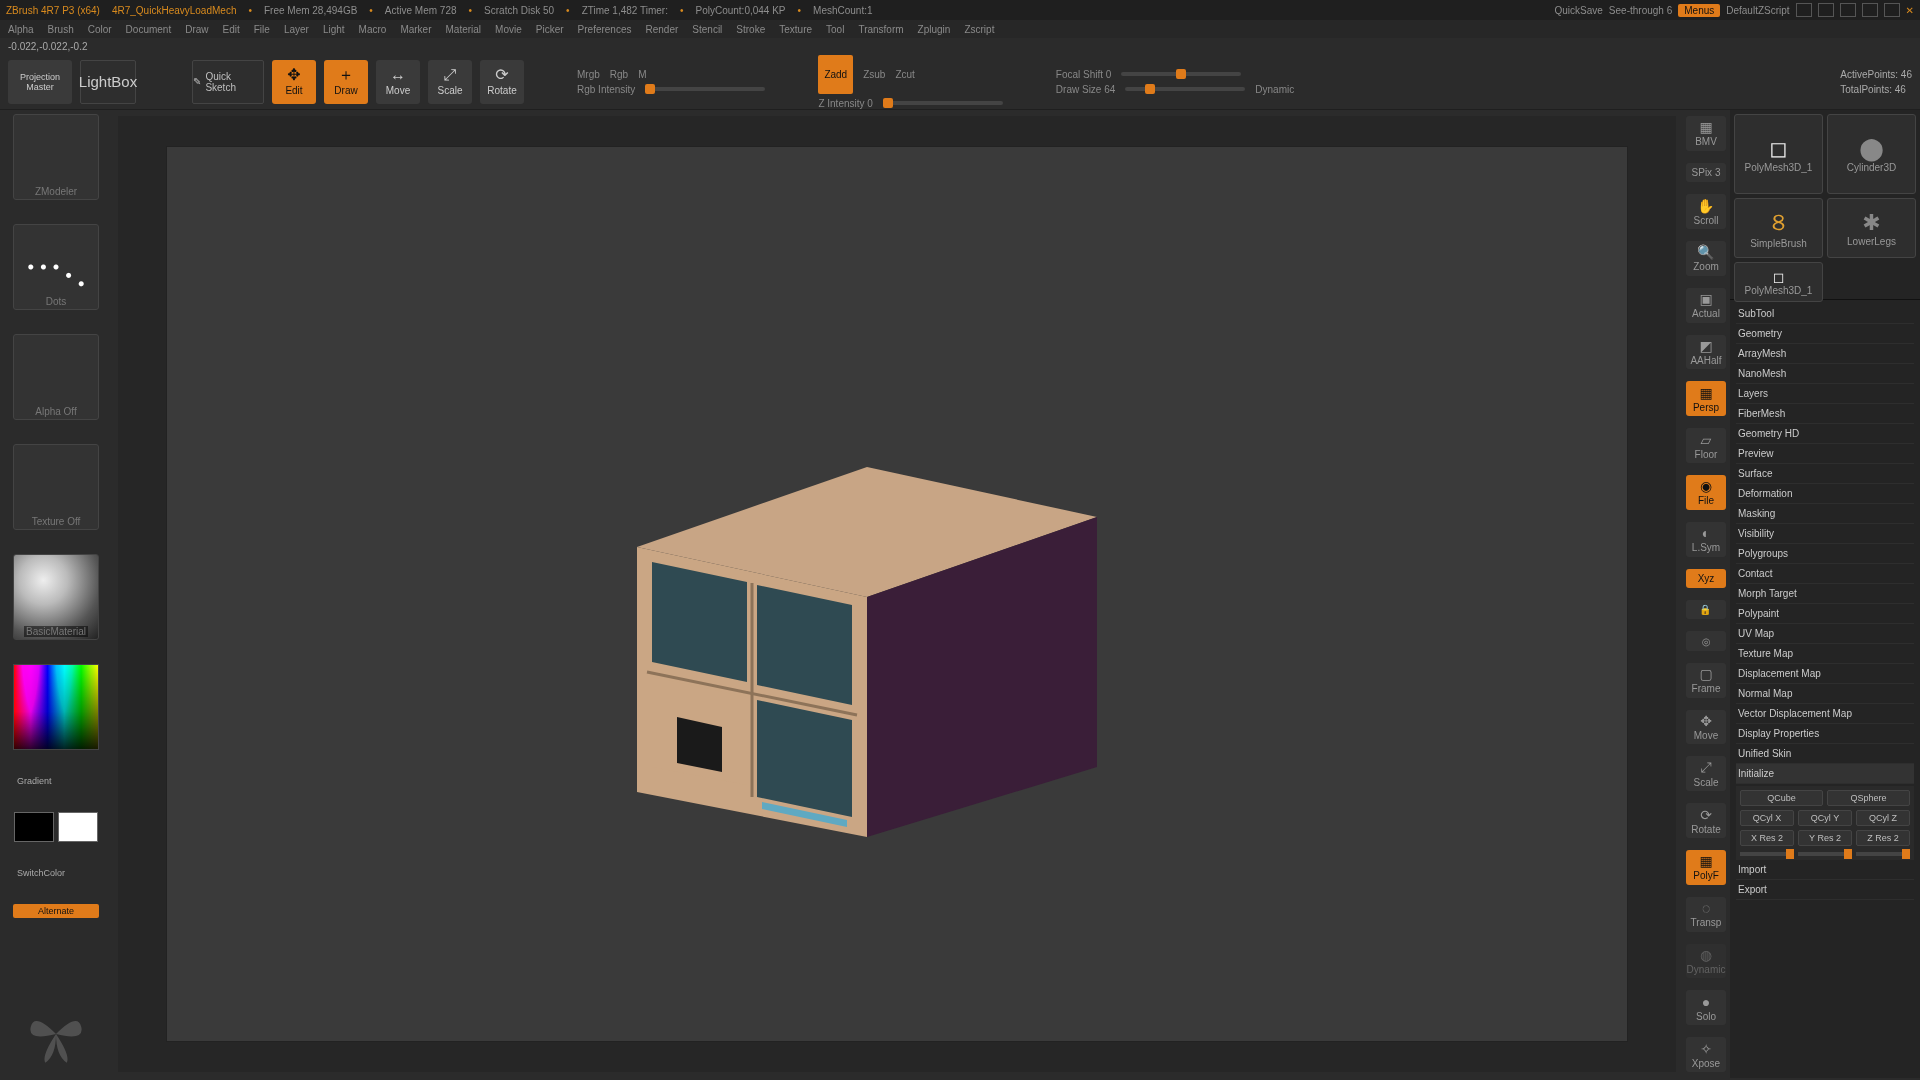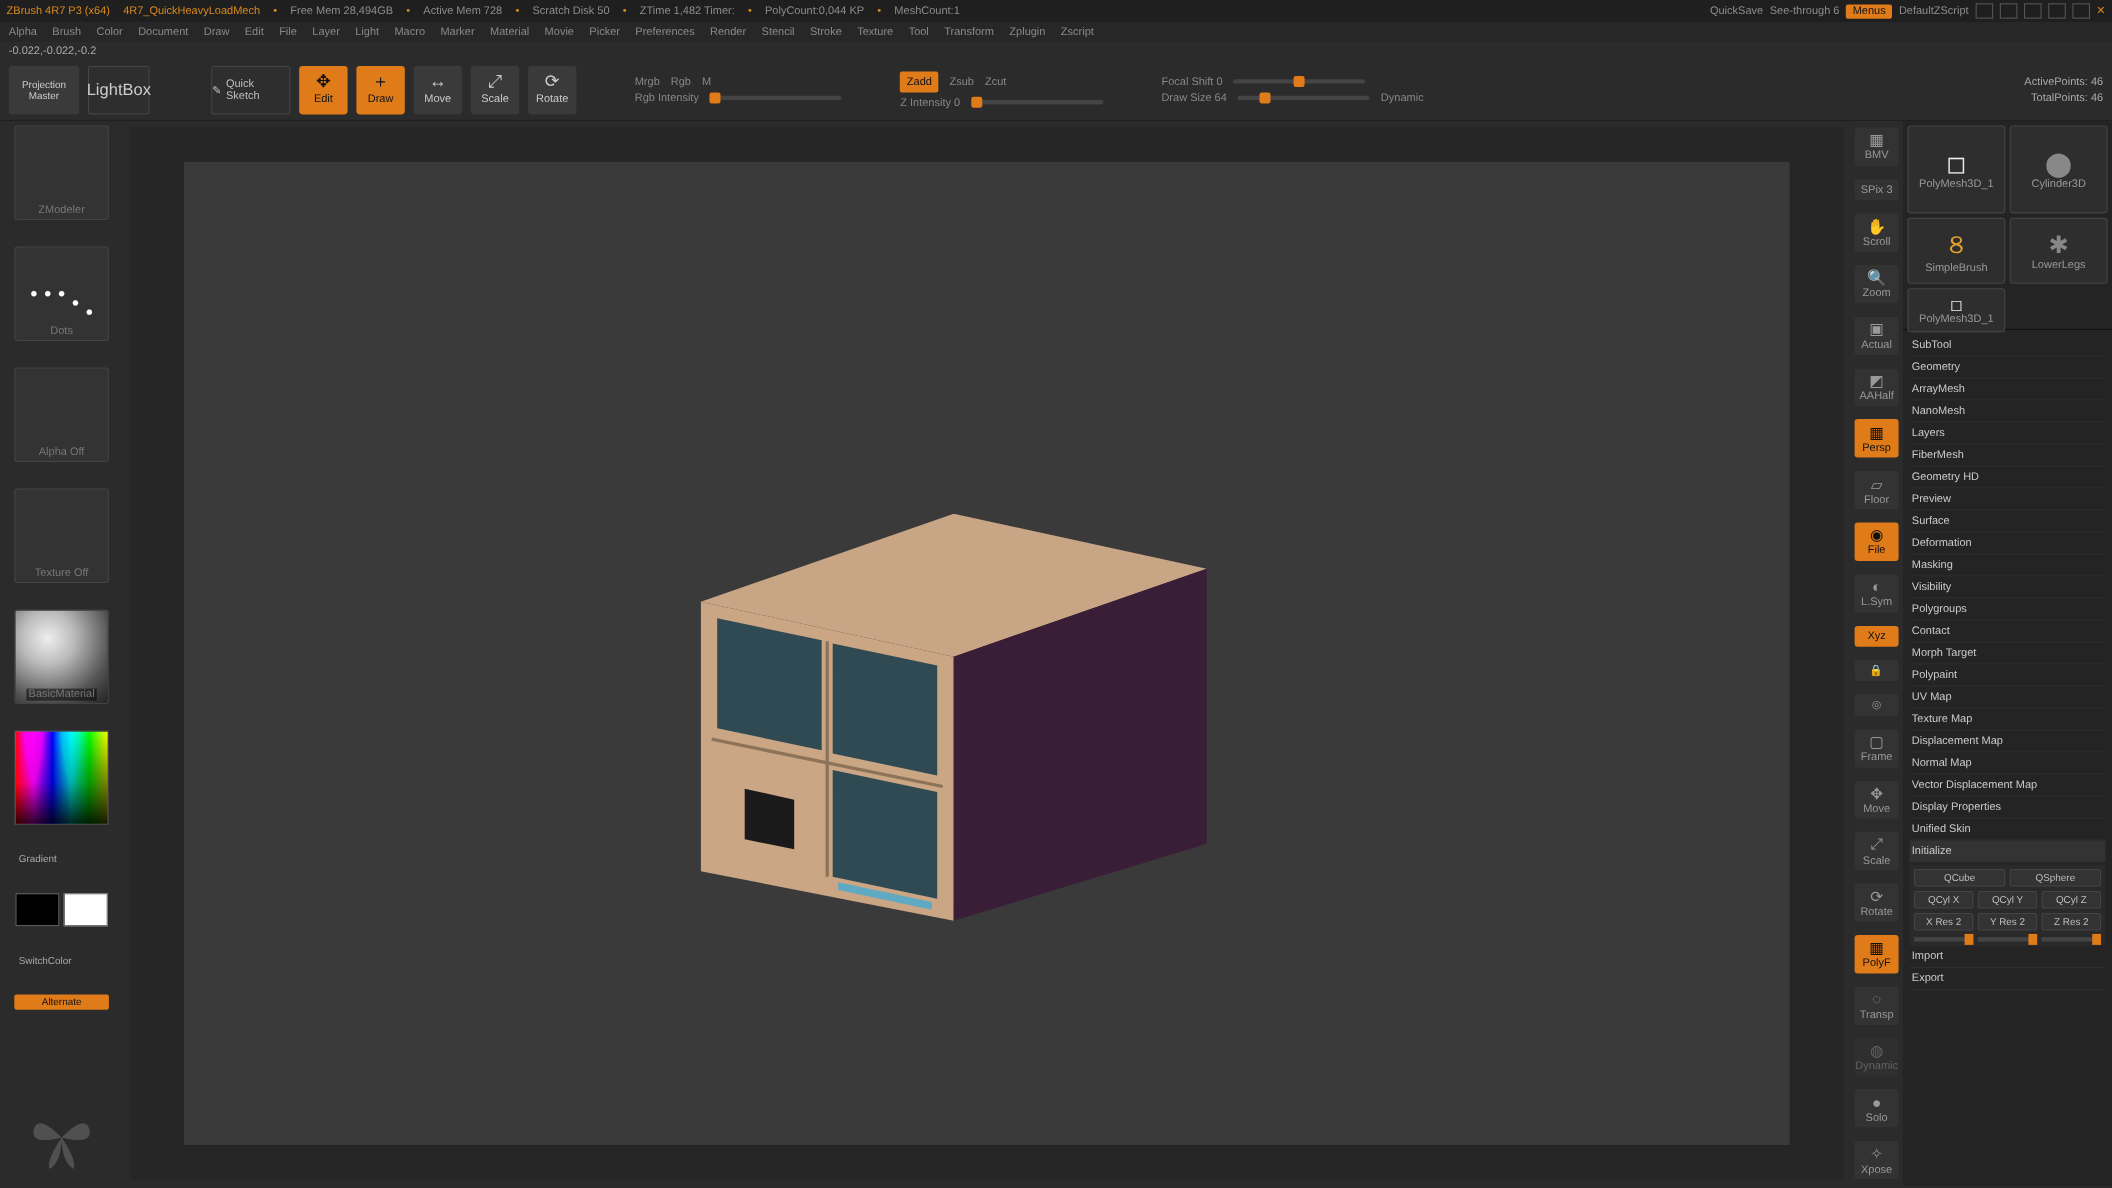--- a/index.html
+++ b/index.html
@@ -16,24 +16,24 @@
   .toolbar { height:56px; background:#2b2b2b; display:flex; align-items:center; gap:8px; padding:4px 8px 4px 8px; border-bottom:1px solid #1f1f1f; }
   .toolbar .tbtn { width:44px; height:44px; background:#3a3a3a; border-radius:3px; display:flex; flex-direction:column; align-items:center; justify-content:center; color:#ccc; font-size:8px; gap:2px; }
   .toolbar .tbtn.orange { background:#e07b1a; color:#111; }
   .toolbar .tbtn .glyph { font-size:16px; line-height:1; }
   .toolbar .proj { width:64px; text-align:center; font-size:9px; }
   .toolbar .lightbox { width:56px; height:44px; background:#2e2e2e; border:1px solid #444; border-radius:2px; display:flex; align-items:center; justify-content:center; font-size:15px; color:#ccc; }
   .toolbar .qsketch { width:72px; height:44px; background:#2e2e2e; border:1px solid #444; border-radius:2px; display:flex; align-items:center; justify-content:center; font-size:9px; gap:4px; }
   .toolbar .mid { display:flex; flex-direction:column; gap:4px; margin-left:12px; }
   .toolbar .row { display:flex; gap:10px; align-items:center; font-size:9px;margin-left:33px; }
   .toolbar .row .lbl { color:#888; }
-  .toolbar .row .sel { background:#e07b1a; color:#111; padding:4px 6px; border-radius:2px; }
+  .toolbar .row .sel { background:#e07b1a; color:#111; padding:14px 6px; border-radius:2px; }
   .toolbar .slider { width:120px; height:4px; background:#444; position:relative; border-radius:2px; }
   .toolbar .slider .knob { position:absolute; top:-3px; width:10px; height:10px; background:#e07b1a; border-radius:2px; }
-  .toolbar .stats { margin-left:auto; font-size:9px; color:#aaa; display:flex; flex-direction:column; gap:4px; align-items:flex-end; }
+  .toolbar .stats { margin-left:auto; font-size:9px; color:#aaa; display:flex; flex-direction:column; gap:4px; align-items:flex-start; }
   .main { display:flex; height:968px; }
   .leftcol { width:112px; background:#2b2b2b; display:flex; flex-direction:column; align-items:center; padding:4px; gap:24px; }
   .leftcol .tile { width:86px; height:86px; background:#333; border-radius:3px; border:1px solid #444; display:flex; align-items:flex-end; justify-content:center; color:#777; font-size:8px; padding-bottom:2px; position:relative; }
   .leftcol .dots { background:radial-gradient(circle at 20% 50%, #fff 2px, transparent 3px), radial-gradient(circle at 35% 50%, #fff 2px, transparent 3px), radial-gradient(circle at 50% 50%, #fff 2px, transparent 3px), radial-gradient(circle at 65% 60%, #fff 2px, transparent 3px), radial-gradient(circle at 80% 70%, #fff 2px, transparent 3px), #333; background-repeat:no-repeat; }
   .leftcol .material { background:radial-gradient(circle at 35% 30%, #eee 0%, #bbb 30%, #555 70%, #222 100%); }
   .colorpicker { width:86px; height:86px; position:relative; background:linear-gradient(to bottom, rgba(255,255,255,0) 0%, rgba(0,0,0,0.9) 100%), linear-gradient(to right, #ff0000, #ff00ff 20%, #0000ff 40%, #00ffff 60%, #00ff00 80%, #ffff00 100%); border:1px solid #444; }
   .colorpicker::before { content:""; position:absolute; inset:0; background:linear-gradient(to right, #fff 0%, rgba(255,255,255,0) 100%); mix-blend-mode:overlay; }
   .swatches { display:flex; gap:4px; }
   .swatches div { width:40px; height:30px; border:1px solid #666; }
   .leftcol .txtbtn { font-size:9px; color:#aaa; padding:2px 4px; width:86px; text-align:left; }

